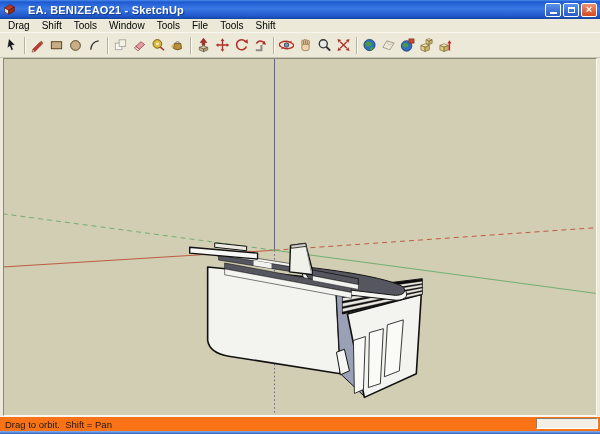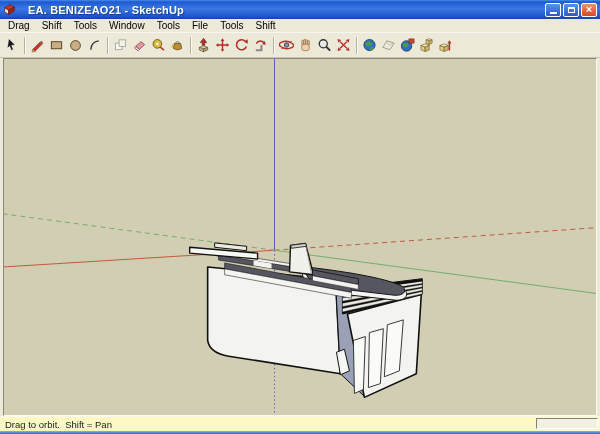--- a/index.html
+++ b/index.html
@@ -56,21 +56,21 @@
   .viewport {
     position:absolute; top:0; bottom:0; left:3px; right:3px;
     background:#d2ceb3; box-sizing:border-box;
     border-top:1px solid #8a8878; border-left:1px solid #8a8878;
     border-right:1px solid #fbf9f0; border-bottom:1px solid #fbf9f0;
   }
   .viewport svg { position:absolute; inset:0; width:100%; height:100%; }
 
   
   .statusbar {
-    height:14px; flex:0 0 14px; background:#fef9c3; position:relative;
+    height:14px; flex:0 0 14px; background:#f97316; position:relative;
     display:flex; align-items:center; font-size:9.5px; color:#1a1a1a;
     padding-left:5px; border-top:1px solid #f8f6ee;
   }
   .status-hint { white-space:pre; }
   .vcb {
     position:absolute; right:2px; top:1px; width:62px; height:11px;
     box-sizing:border-box; border:1px solid; border-color:#848276 #fff #fff #848276;
     background:#f2f0e4; font-size:9px; font-family:"Liberation Sans",sans-serif; padding:0 2px;
   }
   .bottom-border { height:3px; flex:0 0 3px; background:linear-gradient(180deg,#8ab2ee,#2a62c4); }

